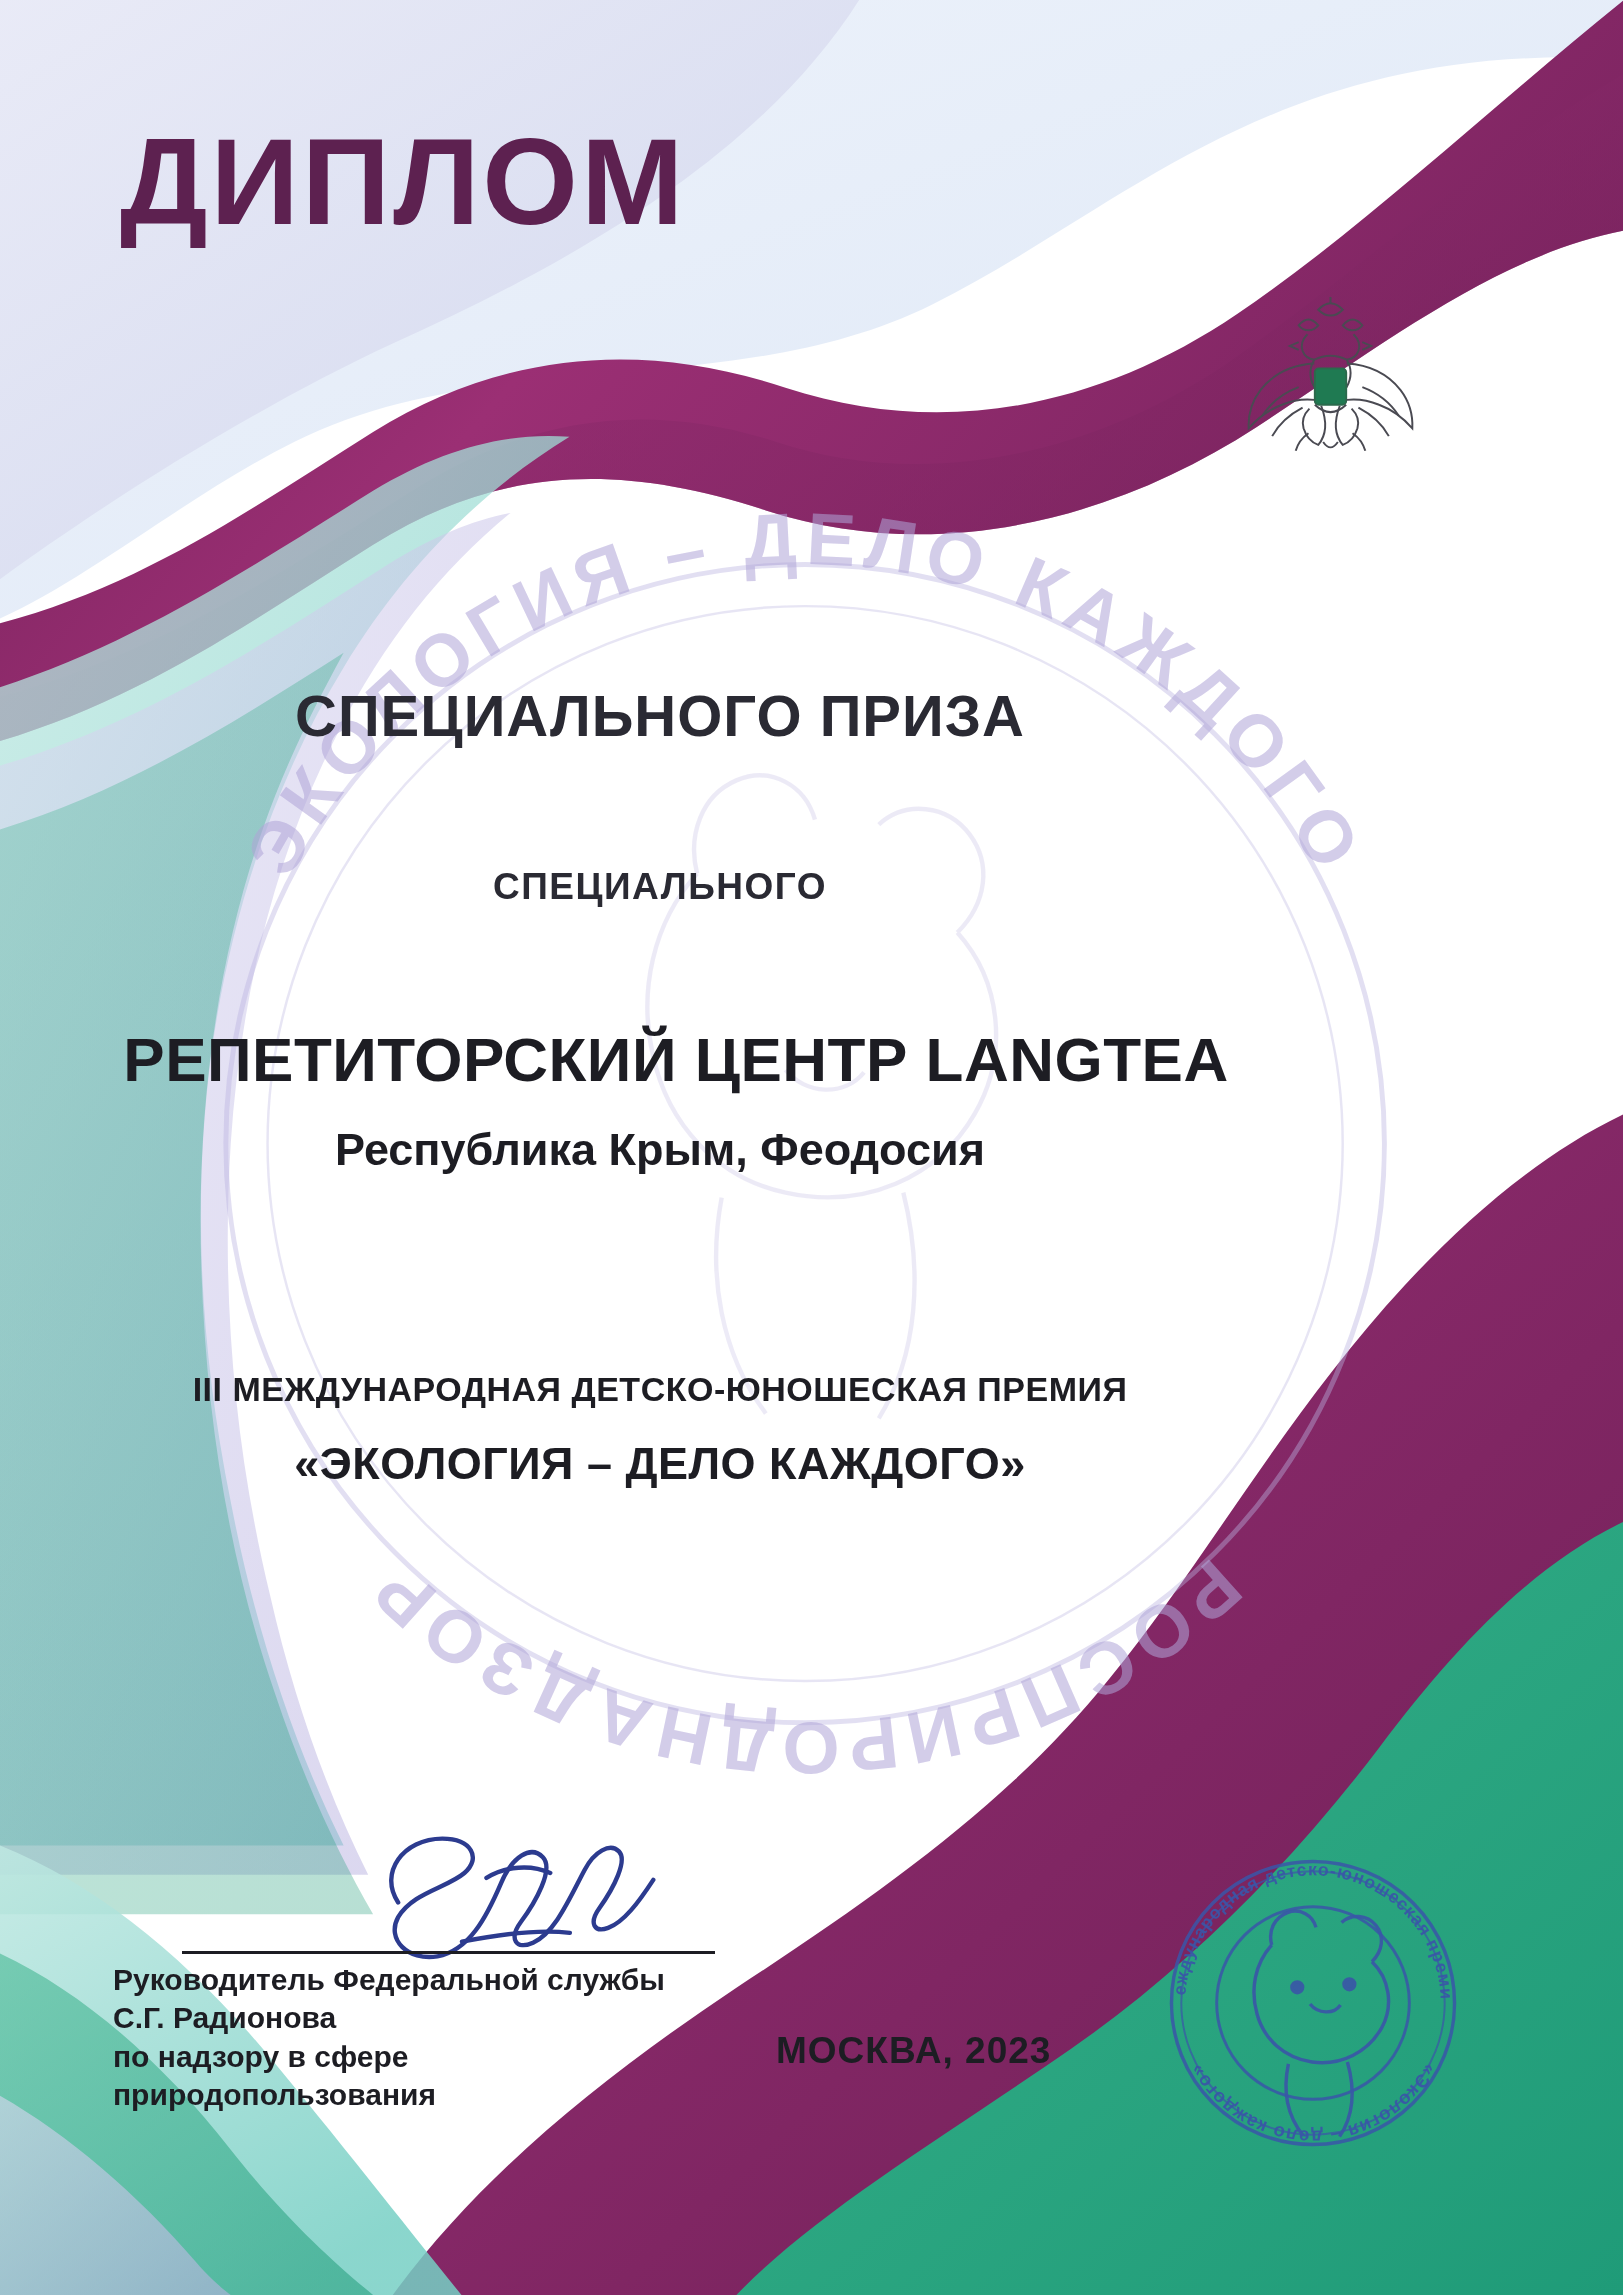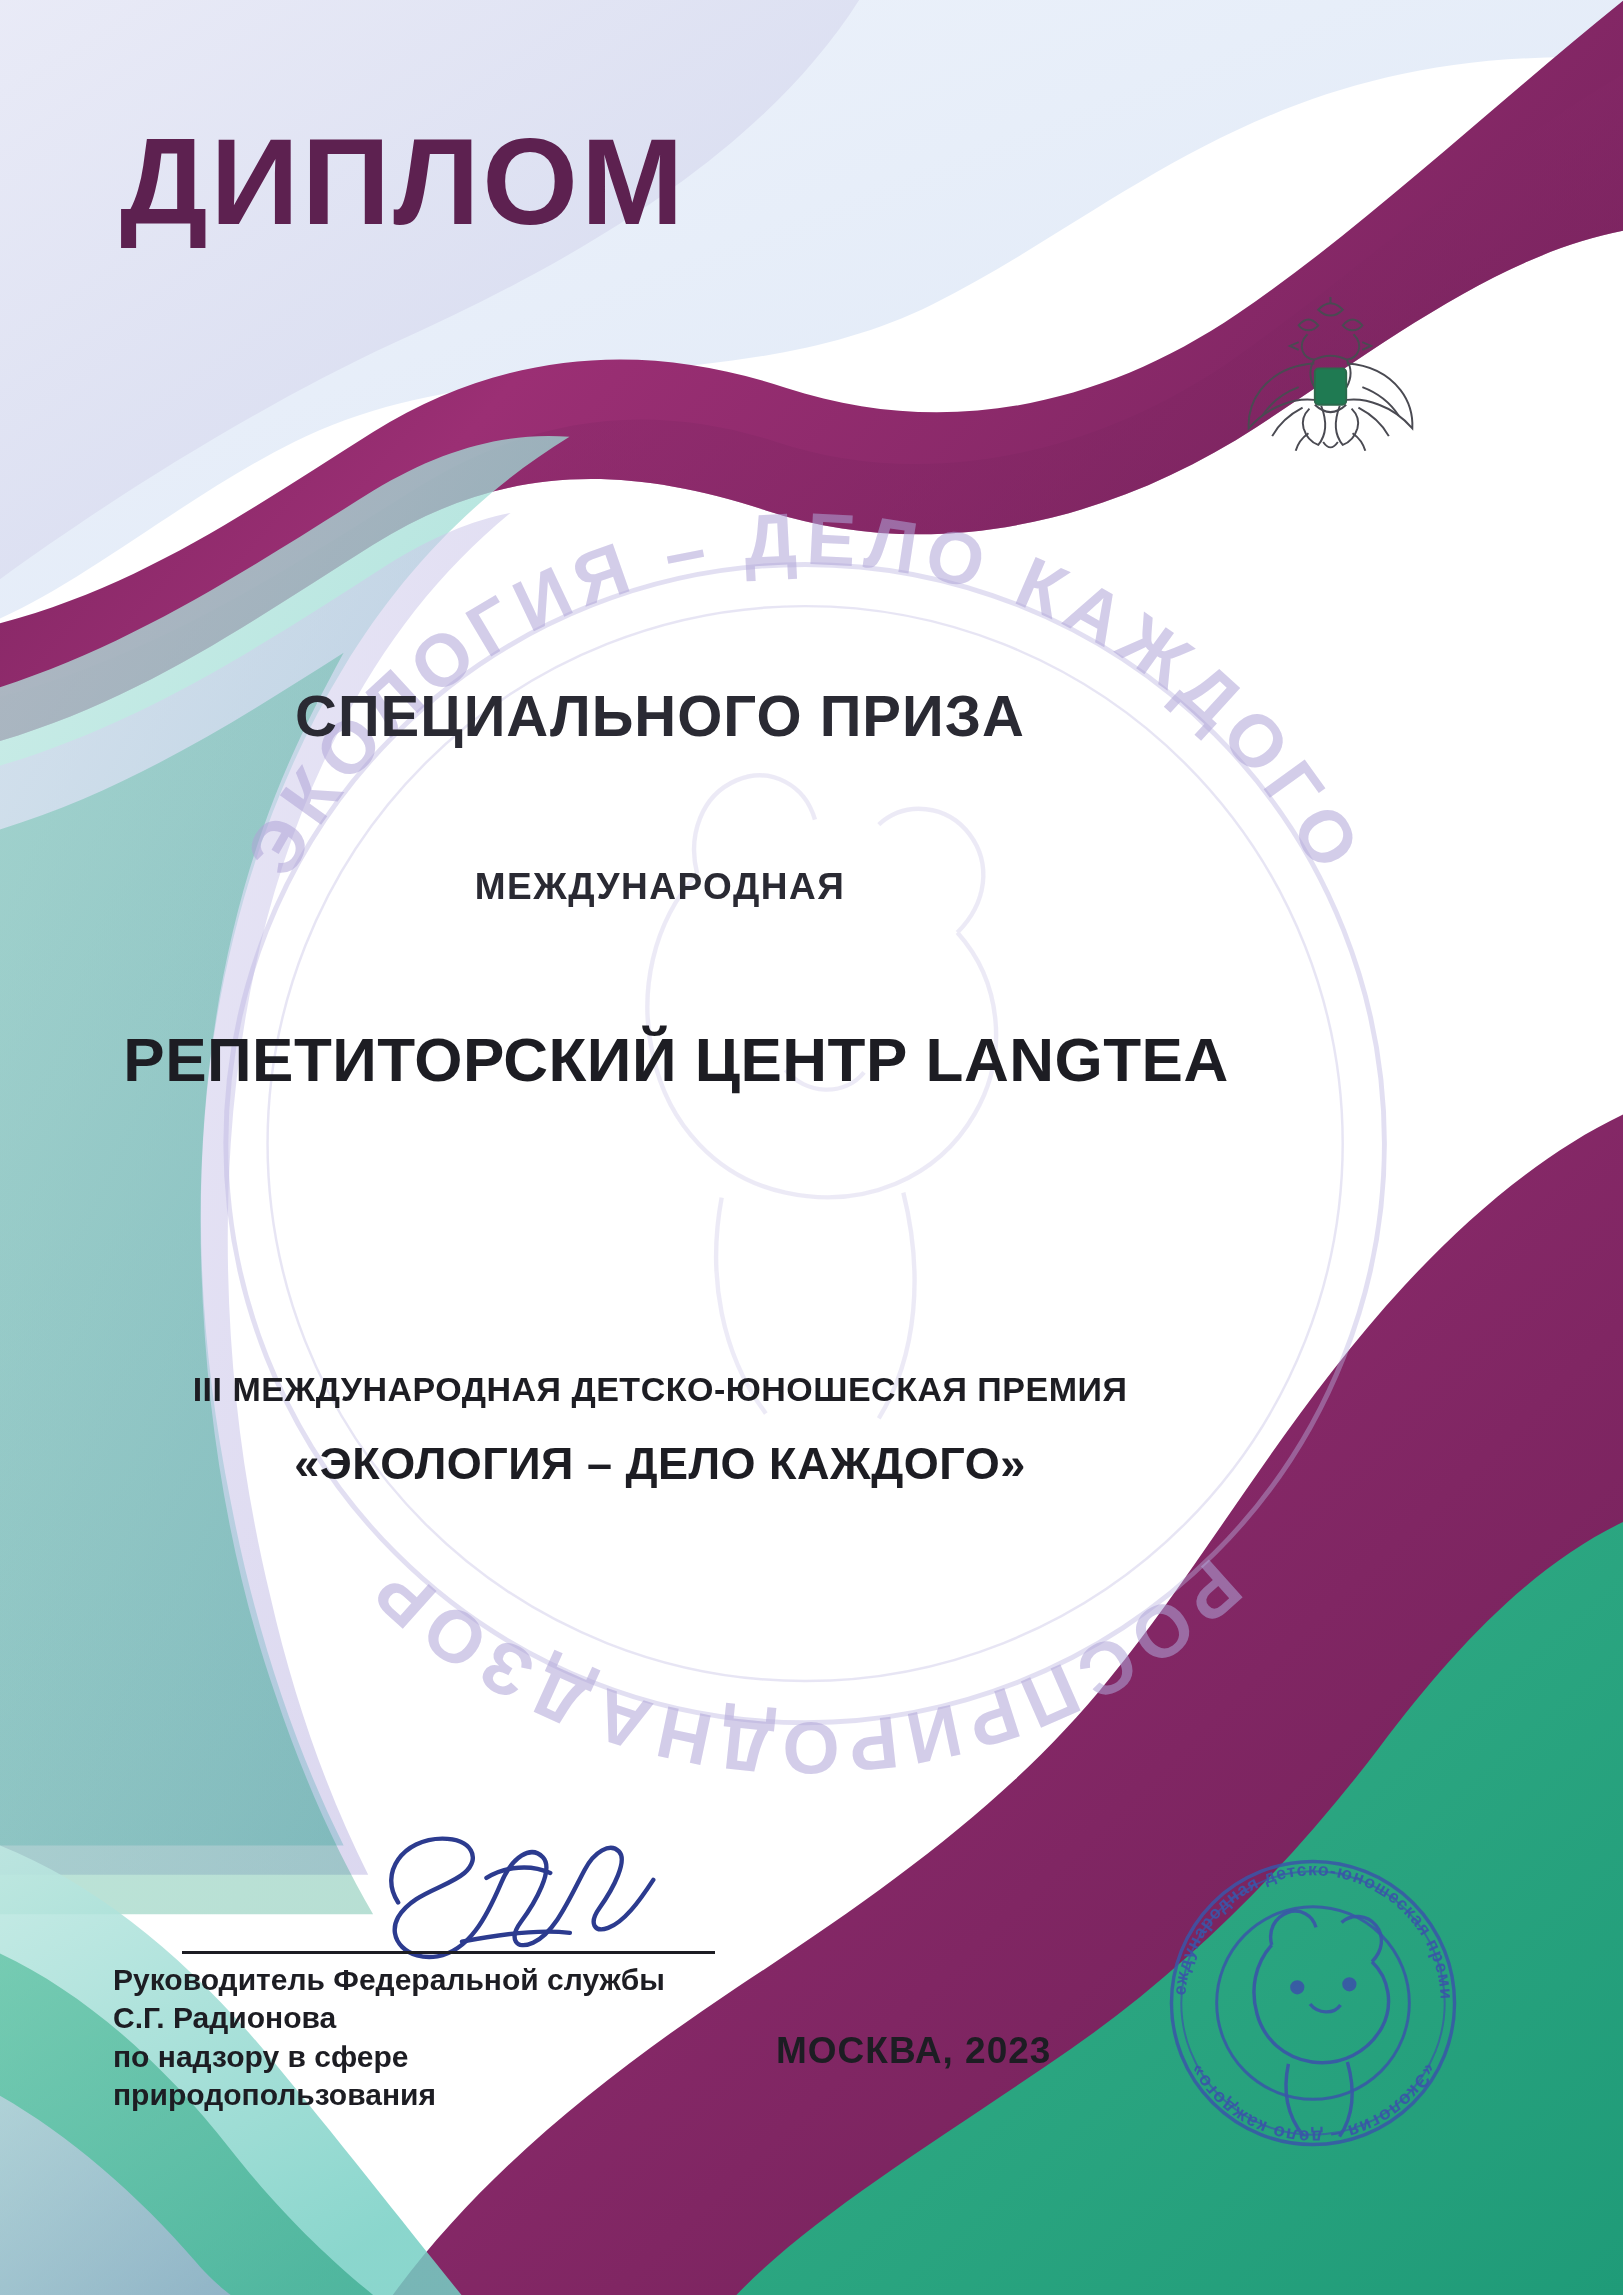--- a/index.html
+++ b/index.html
@@ -353,24 +353,25 @@
         <path d="M234,226 q-19,50 6,80 q22,-8 30,-34 q6,-22 -12,-40"></path>
         <path d="M200,300 q15,22 30,0"></path>
 
         <path d="M170,282 q-20,14 -26,36"></path>
         <path d="M260,282 q20,14 26,36"></path>
       </g>
     </svg>
 
     <div class="prize-line">СПЕЦИАЛЬНОГО ПРИЗА</div>
 
-    <div class="awarded-line">МЕЖДУНАРОДНАЯ</div>
+    <div class="awarded-line">СПЕЦИАЛЬНОГО</div>
 
     <div class="recipient-name">РЕПЕТИТОРСКИЙ ЦЕНТР LANGTEA</div>
 
+    <div class="recipient-place">Республика Крым, Феодосия</div>
 
     <div class="award-line1">III МЕЖДУНАРОДНАЯ ДЕТСКО-ЮНОШЕСКАЯ ПРЕМИЯ</div>
 
     <div class="award-line2">«ЭКОЛОГИЯ – ДЕЛО КАЖДОГО»</div>
 
     <svg class="signature-scribble" viewBox="0 0 700 320">
       <g fill="none" stroke="#2c3b8f" stroke-width="9" stroke-linecap="round">
         <path d="M120,170 C80,110 130,40 210,40 C270,40 290,80 255,110
                  C220,140 150,150 120,200 C95,245 140,290 200,280
                  C265,268 300,200 330,130 C352,78 390,52 415,78

